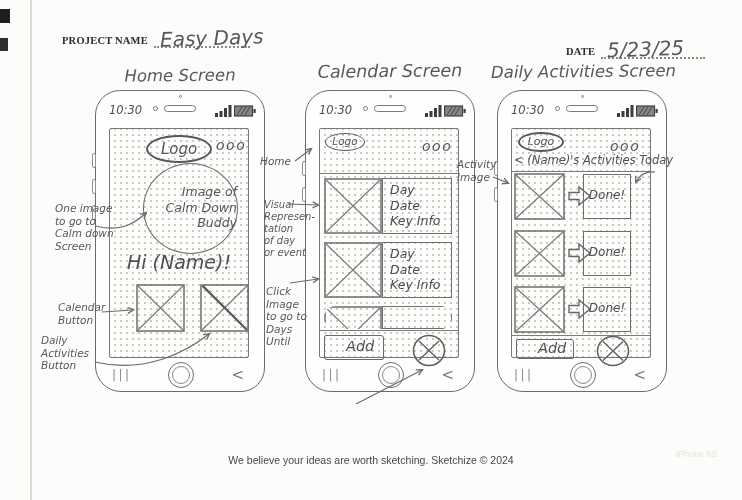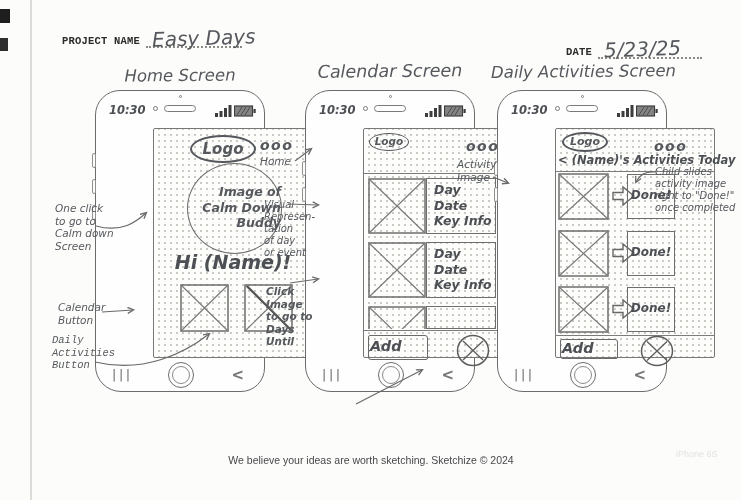--- a/index.html
+++ b/index.html
@@ -2,69 +2,69 @@
 <html><head>
 <meta charset="utf-8">
 <style>
   * { margin:0; padding:0; box-sizing:border-box; }
   body { background:#e9e9e6; font-family:"DejaVu Sans", sans-serif; }
   #page { position:relative; width:742px; height:500px; background:#fcfcfa; overflow:hidden;
           box-shadow:0 0 4px rgba(0,0,0,.2); }
   .scanline { position:absolute; left:30px; top:0; width:1.5px; height:100%; background:#dcdbd7; }
   .corner-mark { position:absolute; background:#1e1e1e; }
   .hand { font-style:italic; color:#4c4f54; }
-  .print-label { font-family:Liberation Mono, monospace; font-weight:700; font-size:10.5px;
+  .print-label { font-family:Liberation Serif, serif; font-weight:700; font-size:10.5px;
                  color:#2b2b2b; letter-spacing:.2px; }
   .hdr-field { position:absolute; white-space:nowrap; }
   .fill-line { display:inline-block; border-bottom:2px dotted #8a8a86; position:relative;
                height:16px; vertical-align:bottom; margin-left:6px; }
   .fill-value { position:absolute; left:6px; bottom:-4px; font-size:20px; white-space:nowrap;
                 transform:rotate(-2deg); color:#55585d; }
   .phone-title { position:absolute; text-align:center; font-size:16.5px; color:#55585d;
                  font-style:italic; transform:rotate(-0.6deg); }
   
   .phone { position:absolute; top:90px; width:170px; height:302px; background:#fefefe;
-           border:1.6px solid #6b6b6b; border-radius:25px 23px 24px 26px;font-weight:bold; }
+           border:1.6px solid #6b6b6b; border-radius:25px 23px 24px 26px; }
   .notch { position:absolute; left:-4.5px; width:4px; height:15px; border:1px solid #909090;
            background:#fdfdfc; border-radius:2px; }
   .cam-top { position:absolute; left:50%; top:4px; width:3px; height:3px; margin-left:-1.5px;
              border:1px solid #7a7a7a; border-radius:50%; }
   .cam { position:absolute; left:57px; top:15px; width:5px; height:5px; border:1.1px solid #7a7a7a; border-radius:50%; }
   .speaker { position:absolute; left:68px; top:14px; width:32px; height:7px; border:1.2px solid #7a7a7a; border-radius:4px; }
   .time { position:absolute; left:13px; top:12px; font-size:11.5px; }
   .sig { position:absolute; right:32px; top:14px; }
   .bat { position:absolute; right:8px; top:14px; }
-  .screen { position:absolute; left:13px; top:37px; width:160px; height:230px;
+  .screen { position:absolute; left:13px; top:37px; width:140px; height:230px;
             border:1.3px solid #787878; border-radius:2px; background-color:#fdfdfb;
             background-image:radial-gradient(circle, #c7c7c1 .7px, transparent .8px);
-            background-size:6px 6px; background-position:2px 3px;margin-left:44px; }
+            background-size:6px 6px; background-position:2px 3px; }
   .nav-recents { position:absolute; left:16px; bottom:9px; font-size:12px; color:#8a8a8a;
                  letter-spacing:2.5px; font-style:italic; }
   .home-btn { position:absolute; left:72px; bottom:3px; width:26px; height:26px;
               border:1.4px solid #6e6e6e; border-radius:50%; }
   .home-btn > div { width:18px; height:18px; margin:2.5px; border:1.3px solid #8a8a8a; border-radius:50%; }
   .nav-back { position:absolute; right:20px; bottom:7px; font-size:15px; color:#777; font-style:italic; }
   
   .logo-oval { position:absolute; border:2.3px solid #55585d; border-radius:50%;
                text-align:center; color:#55585d; }
   .dots { position:absolute; font-size:14px; letter-spacing:1.5px; color:#55585d; }
   .scr-header { position:absolute; left:4px; white-space:nowrap; color:#4c4f54; }
   .hdr-rule { position:absolute; left:0; right:0; border-top:1.2px solid #7c7c7c; }
   .xbox { position:absolute; }
   .sep { position:absolute; left:0; right:0; border-top:1.3px solid #7c7c7c; }
   .add-btn { position:absolute; border:1.5px solid #6a6a6a; border-radius:2px 3px 2px 3px;
-             font-size:14.5px; padding:2px 0 0 1px; color:#4c4f54; }
+             font-size:14.5px; padding:2px 0 0 21px; color:#4c4f54; }
   .buddy-chip { position:absolute; }
   
   .buddy-circle { position:absolute; left:33px; top:34px; width:95px; height:91px;
                   border:1.4px solid #6e6e6e; border-radius:50%; text-align:center;
                   font-size:12.5px; line-height:15.5px; padding-top:20px; color:#55585d; }
   .greeting { position:absolute; left:0; right:0; top:122px; text-align:center; font-size:19px; color:#4c4f54; }
   
-  .cal-card { position:absolute; left:4px; width:128px; height:56px; }
+  .cal-card { position:absolute; left:4px; width:128px; height:56px;border-radius:19px; }
   .cal-text { position:absolute; left:58px; top:0; right:0; bottom:0; border:1.3px solid #6e6e6e;
               font-size:12.5px; line-height:15.5px; padding:3px 0 0 7px; color:#4c4f54; }
   .cal-partial { overflow:hidden; }
   
   .act-row { position:absolute; left:2px; width:136px; height:48px; }
   .done-box { position:absolute; left:69px; top:1px; width:48px; height:45px; border:1.3px solid #6e6e6e;
               text-align:center; font-size:12px; padding-top:13px; color:#4c4f54; }
   .blk-arrow { position:absolute; left:54px; top:12px; }
   .anno { position:absolute; font-size:10.5px; line-height:12.5px; white-space:pre-line;
           color:#55585d; font-style:italic; }
@@ -272,46 +272,42 @@
         <path d="M7,6.5 L27,25.5 M27,6.5 L7,25.5" stroke="#5d5d5d" stroke-width="1.3"></path>
       </svg>
     </div>
     <span class="nav-recents">|||</span>
     <div class="home-btn">
         <div></div>
       </div>
     <span class="nav-back">&lt;</span>
   </div>
 
-  <div class="anno" style="left:55px;top:202px;">One click
+  <div class="anno" style="left:55px;top:202px;">One image
 to go to
 Calm down
 Screen</div>
   <div class="anno" style="left:58px;top:301px;">Calendar
 Button</div>
-  <div class="anno" style="left:52px;top:334px;font-family:Liberation Mono, monospace;">Daily
+  <div class="anno" style="left:41px;top:334px;">Daily
 Activities
 Button</div>
   <div class="anno" style="left:260px;top:155px;">Home</div>
   <div class="anno" style="left:264px;top:199px;font-size:10px;line-height:12px;">Visual
 Represen-
 tation
 of day
 or event</div>
-  <div class="anno" style="left:266px;top:285px;font-weight:bold;">Click
+  <div class="anno" style="left:266px;top:285px;">Click
 Image
 to go to
 Days
 Until</div>
   <div class="anno" style="left:457px;top:158px;">Activity
 Image</div>
-  <div class="anno" style="left:655px;top:166px;font-size:10px;line-height:12px;">Child slides
-activity image
-right to "Done!"
-once completed</div>
 
   <svg id="arrows" width="742" height="500">
     <defs>
       <marker id="ah" markerWidth="8" markerHeight="8" refX="5" refY="3" orient="auto">
         <path d="M0.5,0.5 L5.5,3 L0.5,5.5" fill="none" stroke="#6a6a6a" stroke-width="1.1"></path>
       </marker>
     </defs>
     <g fill="none" stroke="#6a6a6a" stroke-width="1.2" marker-end="url(#ah)">
       <path d="M96,226 C122,233 136,222 146,213"></path>
       <path d="M102,312 L133,310"></path>

